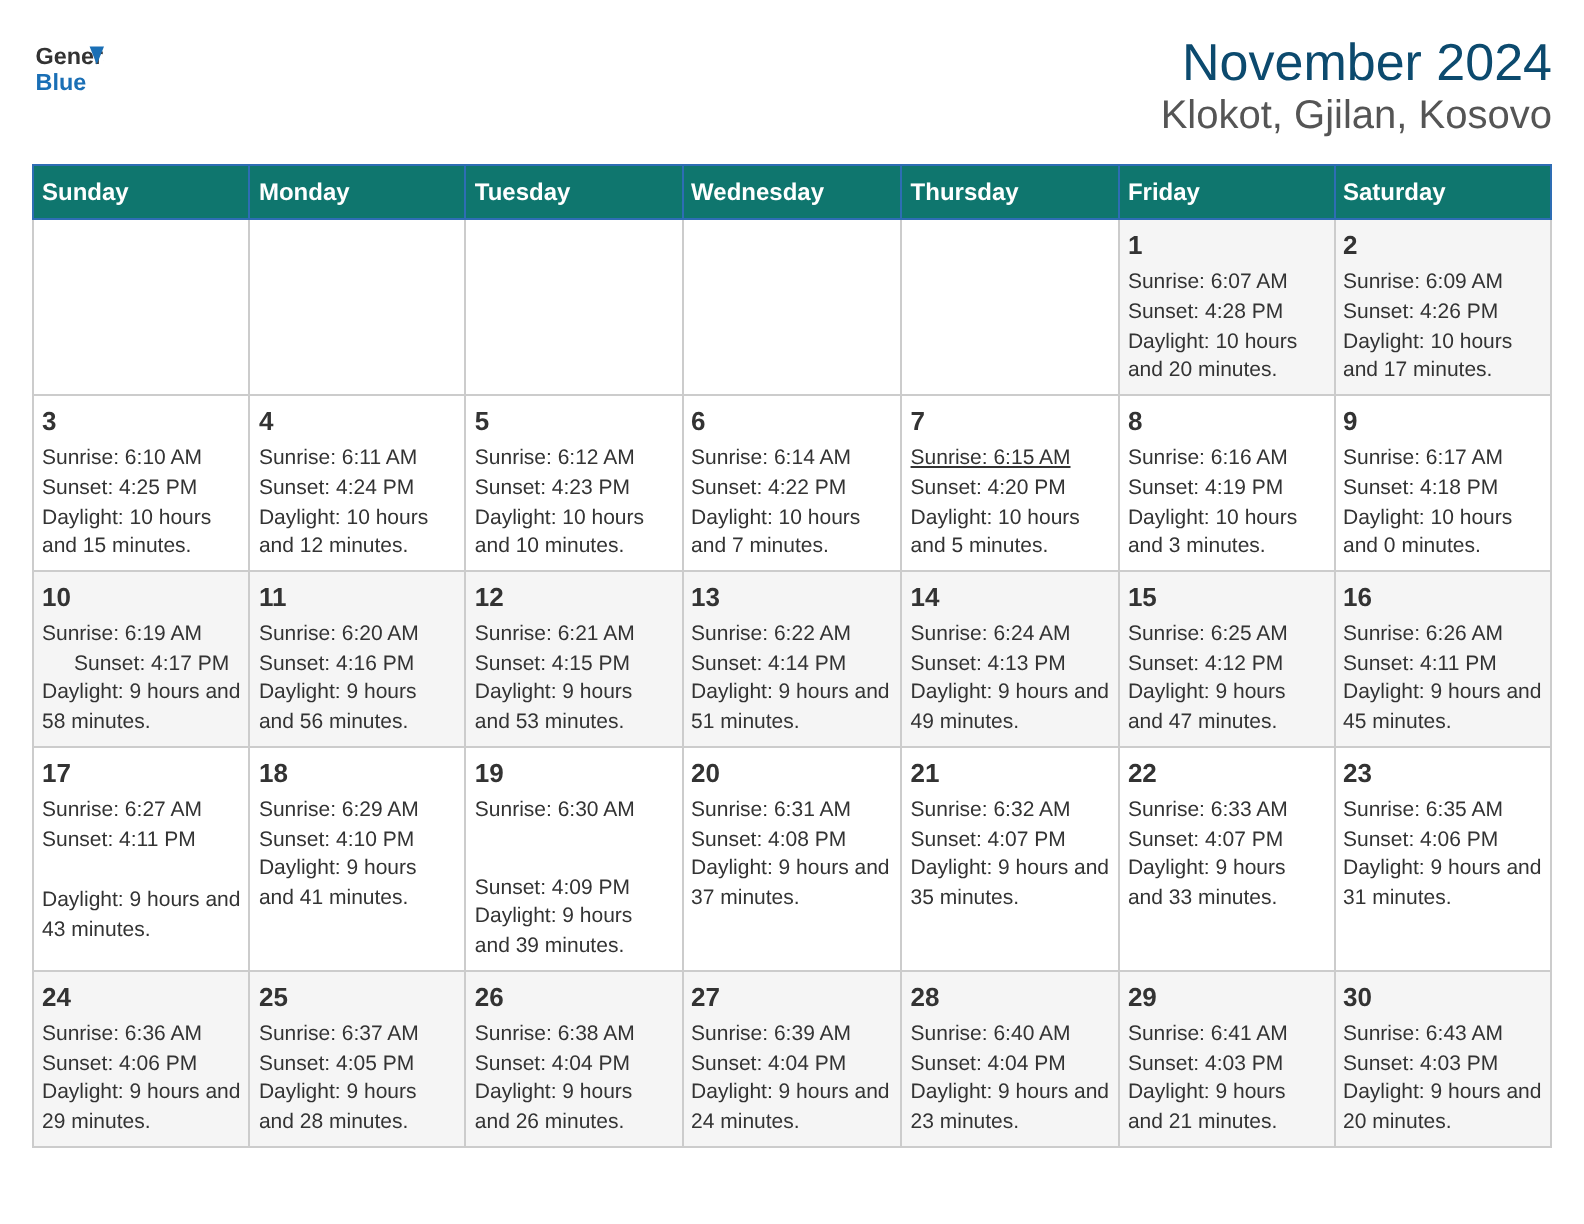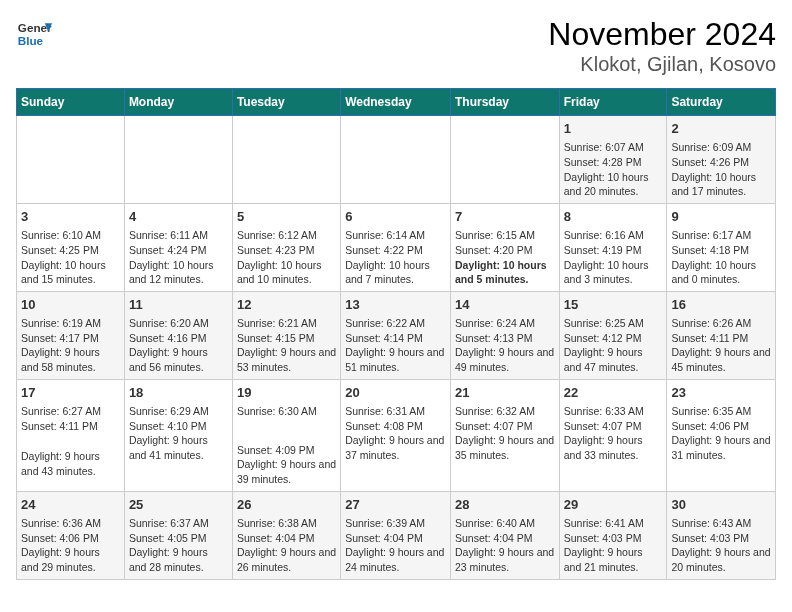--- a/index.html
+++ b/index.html
@@ -22,23 +22,23 @@
       gap: 4px;
     }
     .logo-icon {
       width: 36px;
       height: 36px;
     }
     .title-block {
       text-align: right;
     }
     .month-title {
-      font-size: 32px;
+      font-size: 26px;
       font-weight: normal;
-      color: #000000;
+      color: #0c4a6e;
     }
     .location-title {
       font-size: 20px;
       color: #555;
     }
     table {
       width: 100%;
       border-collapse: collapse;
       font-size: 11px;
     }
@@ -144,42 +144,42 @@
           <span style="display: block;">Daylight: 10 hours and 10 minutes.</span>
         </td>
         <td>
           <span class="day-number">6</span>
           <span style="display: block;">Sunrise: 6:14 AM</span>
           <span style="display: block;">Sunset: 4:22 PM</span>
           <span style="display: block;">Daylight: 10 hours and 7 minutes.</span>
         </td>
         <td>
           <span class="day-number">7</span>
-          <span style="display: block;">Sunrise: 6:15 AM</span>
+          <span style="display: block; text-decoration: underline;">Sunrise: 6:15 AM</span>
           <span style="display: block;">Sunset: 4:20 PM</span>
-          <span style="display: block; font-weight: bold;">Daylight: 10 hours and 5 minutes.</span>
+          <span style="display: block;">Daylight: 10 hours and 5 minutes.</span>
         </td>
         <td>
           <span class="day-number">8</span>
           <span style="display: block;">Sunrise: 6:16 AM</span>
           <span style="display: block;">Sunset: 4:19 PM</span>
           <span style="display: block;">Daylight: 10 hours and 3 minutes.</span>
         </td>
         <td>
           <span class="day-number">9</span>
           <span style="display: block;">Sunrise: 6:17 AM</span>
           <span style="display: block;">Sunset: 4:18 PM</span>
           <span style="display: block;">Daylight: 10 hours and 0 minutes.</span>
         </td>
       </tr>
       <tr>
         <td>
           <span class="day-number">10</span>
           <span style="display: block;">Sunrise: 6:19 AM</span>
-          <span style="display: block;">Sunset: 4:17 PM</span>
+          <span style="display: block; margin-left: 16px;">Sunset: 4:17 PM</span>
           <span style="display: block;">Daylight: 9 hours and 58 minutes.</span>
         </td>
         <td>
           <span class="day-number">11</span>
           <span style="display: block;">Sunrise: 6:20 AM</span>
           <span style="display: block;">Sunset: 4:16 PM</span>
           <span style="display: block;">Daylight: 9 hours and 56 minutes.</span>
         </td>
         <td>
           <span class="day-number">12</span>

